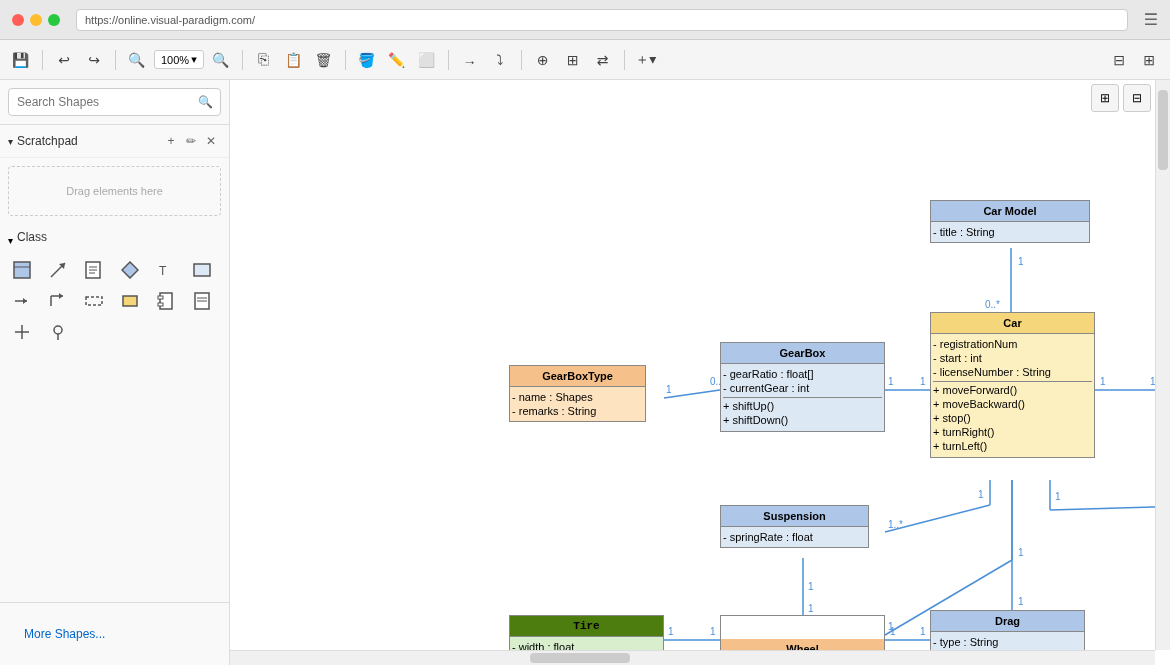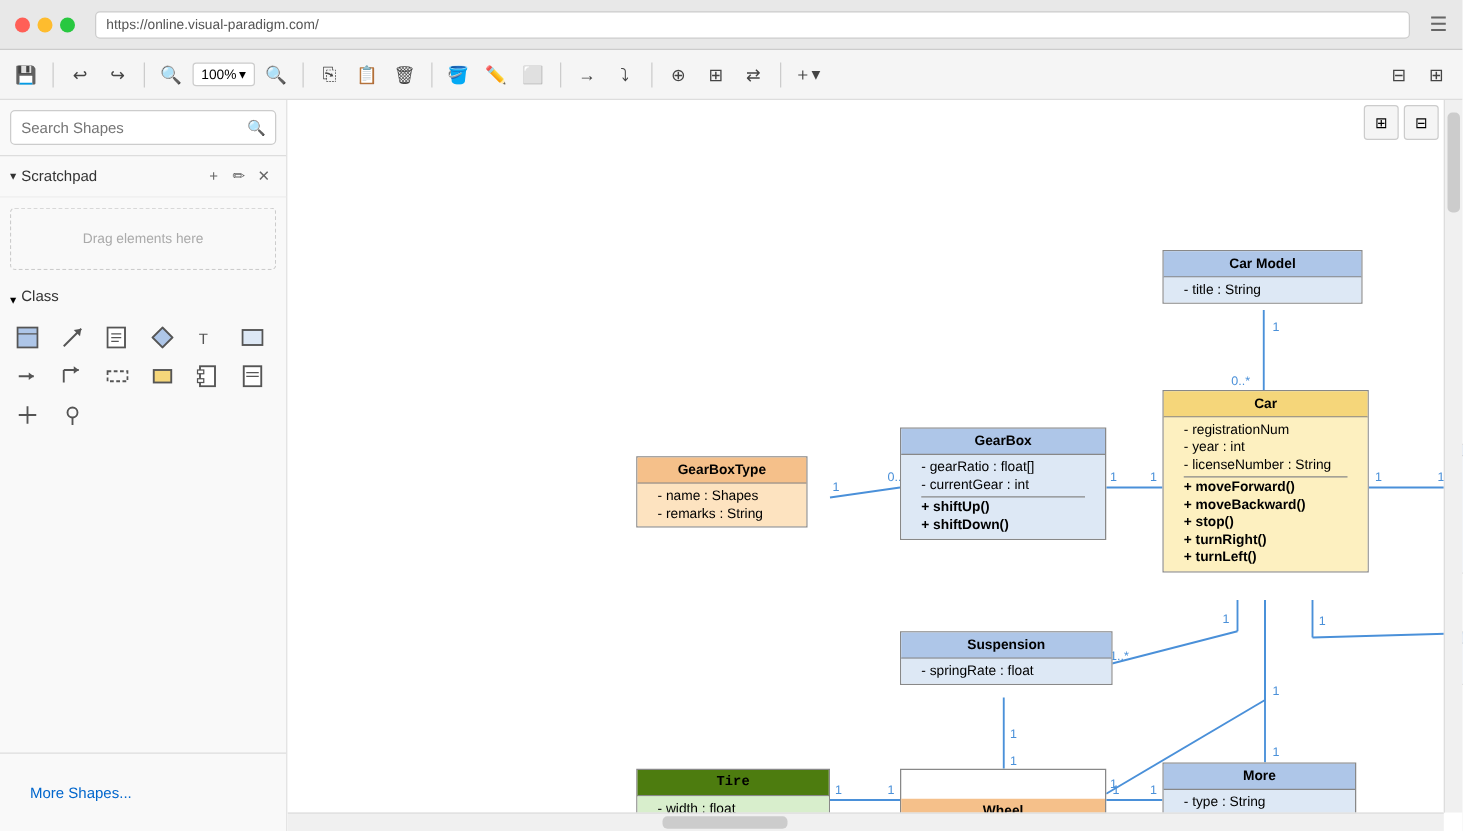--- a/index.html
+++ b/index.html
@@ -51,23 +51,23 @@
 
     
     .scrollbar-right { position: absolute; right: 0; top: 0; bottom: 15px; width: 15px; background: #f0f0f0; border-left: 1px solid #ddd; }
     .scrollbar-bottom { position: absolute; bottom: 0; left: 0; right: 15px; height: 15px; background: #f0f0f0; border-top: 1px solid #ddd; }
     .scroll-thumb-v { position: absolute; top: 10px; left: 2px; right: 2px; height: 80px; background: #ccc; border-radius: 4px; }
     .scroll-thumb-h { position: absolute; left: 300px; top: 2px; bottom: 2px; width: 100px; background: #ccc; border-radius: 4px; }
 
     
     .uml-class { position: absolute; background: white; border: 1.5px solid #888; font-size: 11px; }
     .uml-header { padding: 4px 8px; text-align: center; font-weight: bold; border-bottom: 1.5px solid #888; }
-    .uml-body { padding: 3px 16px; }
+    .uml-body { padding: 3px 2px; }
     .uml-body div { padding: 1px 0; }
-    .uml-divider { border-top: 1px solid #888; margin-top: 2px; padding-top: 2px; font-weight: bold; }
+    .uml-divider { border-top: 1px solid #888; margin-top: 2px; padding-top: 2px; }
 
     
     .cls-car-model { left: 700px; top: 120px; width: 160px; }
     .cls-car-model .uml-header { background: #aec6e8; }
     .cls-car-model .uml-body { background: #dde8f5; }
 
     
     .cls-car { left: 700px; top: 232px; width: 165px; }
     .cls-car .uml-header { background: #f5d67a; }
     .cls-car .uml-body { background: #fdf0c0; }
@@ -81,21 +81,21 @@
     .cls-gearboxtype { left: 279px; top: 285px; width: 137px; }
     .cls-gearboxtype .uml-header { background: #f5c08a; }
     .cls-gearboxtype .uml-body { background: #fde3c0; }
 
     
     .cls-engine { left: 932px; top: 275px; width: 155px; }
     .cls-engine .uml-header { background: #aec6e8; }
     .cls-engine .uml-body { background: #dde8f5; }
 
     
-    .cls-suspension { left: 490px; top: 425px; width: 170px; }
+    .cls-suspension { left: 490px; top: 425px; width: 149px; }
     .cls-suspension .uml-header { background: #aec6e8; }
     .cls-suspension .uml-body { background: #dde8f5; }
 
     
     .cls-body { left: 932px; top: 425px; width: 130px; }
     .cls-body .uml-header { background: #aec6e8; }
     .cls-body .uml-body { background: #dde8f5; }
 
     
     .cls-wheel { left: 490px; top: 535px; width: 165px; }
@@ -350,21 +350,21 @@
           <div>- title : String</div>
         </div>
       </div>
 
       <div class="uml-class cls-car">
         <div class="uml-header">
           <span>Car</span>
         </div>
         <div class="uml-body">
           <div>- registrationNum</div>
-          <div>- year : int</div>
+          <div>- start : int</div>
           <div>- licenseNumber : String</div>
           <div class="uml-divider">
             <div>+ moveForward()</div>
             <div>+ moveBackward()</div>
             <div>+ stop()</div>
             <div>+ turnRight()</div>
             <div>+ turnLeft()</div>
           </div>
         </div>
       </div>
@@ -440,21 +440,21 @@
           <span>Tire</span>
         </div>
         <div class="uml-body">
           <div>- width : float</div>
           <div>- airPressure : float</div>
         </div>
       </div>
 
       <div class="uml-class cls-brake">
         <div class="uml-header">
-          <span>More</span>
+          <span>Drag</span>
         </div>
         <div class="uml-body">
           <div>- type : String</div>
           <div class="uml-divider">
             <div>+ apply()</div>
           </div>
         </div>
       </div>
 
       <div class="canvas-top-icons">

